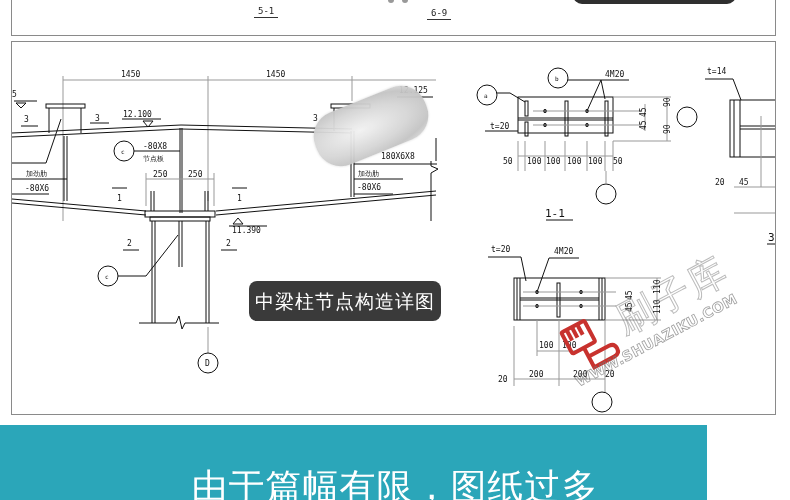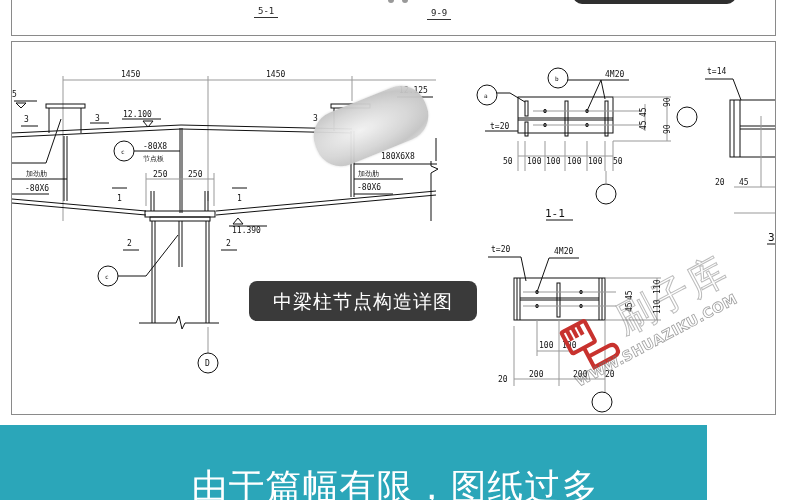--- a/index.html
+++ b/index.html
@@ -3,34 +3,34 @@
 <meta charset="utf-8">
 <style>
   html, body { margin:0; padding:0; }
   body { width:790px; height:500px; overflow:hidden; background:#ffffff; position:relative; font-family:"DejaVu Sans", sans-serif; }
   .panel { position:absolute; background:#fff; border:1px solid #8a8a8a; box-sizing:border-box; }
   #panel-top { left:11px; top:-10px; width:765px; height:46px; }
   #panel-main { left:11px; top:41px; width:765px; height:374px; overflow:hidden; }
   .sec-label { position:absolute; font-family:"DejaVu Sans Mono", monospace; font-size:9px; color:#222; border-bottom:1px solid #333; padding:0 4px 1px 4px; line-height:10px; }
   .top-pill { position:absolute; left:573px; top:-14px; width:163px; height:18px; background:#2f2f2f; border-radius:9px; }
   svg text { font-family:"DejaVu Sans Mono", monospace; fill:#111; }
-  .caption-pill { position:absolute; left:249px; top:281px; width:228px; height:40px; background:#3a3a3a; border-radius:8px; color:#fff; font-family:"DejaVu Sans", sans-serif; font-size:19px; line-height:40px; text-align:center; letter-spacing:1px; }
+  .caption-pill { position:absolute; left:249px; top:281px; width:192px; height:40px; background:#3a3a3a; border-radius:8px; color:#fff; font-family:"DejaVu Sans", sans-serif; font-size:19px; line-height:40px; text-align:center; letter-spacing:1px; }
   .footer { position:absolute; left:0; top:425px; width:707px; height:75px; background:#2ba6b9; }
   .footer-text { position:absolute; left:0; top:40px; width:790px; text-align:center; color:#ffffff; font-family:"DejaVu Sans", sans-serif; font-size:36px; font-weight:300; line-height:44px; letter-spacing:1px; }
   .gem { position:absolute; left:312px; top:98px; width:118px; height:56px; border-radius:26px; transform:rotate(-22deg); background:radial-gradient(ellipse at 40% 50%, #f2f2f2 0%, #d9d9d9 45%, #c4c4c4 75%, #e8e8e8 100%); box-shadow:0 0 3px rgba(0,0,0,0.15); opacity:0.95; }
   .watermark { position:absolute; left:560px; top:262px; width:220px; height:140px; pointer-events:none; }
   .wm-text-cn { position:absolute; left:52px; top:8px; font-size:38px; color:rgba(150,150,150,0.55); transform:rotate(-28deg); font-family:"DejaVu Sans", sans-serif; letter-spacing:2px; -webkit-text-stroke:1px rgba(120,120,120,0.5); color:transparent; }
   .wm-text-en { position:absolute; left:6px; top:70px; font-size:14px; color:transparent; -webkit-text-stroke:0.8px rgba(120,120,120,0.7); transform:rotate(-28deg); font-family:"DejaVu Sans", sans-serif; letter-spacing:0.5px; font-weight:bold; }
 </style>
 </head>
 <body>
 
 <div class="panel" id="panel-top">
   <div class="sec-label" style="left:242px; top:15px;">5-1</div>
-  <div class="sec-label" style="left:415px; top:17px;">9-9</div>
+  <div class="sec-label" style="left:415px; top:17px;">6-9</div>
   <div style="position:absolute;left:376px;top:8px;width:30px;height:4px;">
     <span style="position:absolute;left:0;top:0;width:6px;height:4px;border-radius:0 0 3px 3px;background:#999;"></span>
     <span style="position:absolute;left:14px;top:0;width:6px;height:4px;border-radius:0 0 3px 3px;background:#999;"></span>
   </div>
 </div>
 <div class="top-pill"></div>
 
 <div class="panel" id="panel-main">
   <svg width="765" height="374" viewBox="11 41 765 374" style="position:absolute;left:0;top:0;">
     <g stroke="#111" stroke-width="1" fill="none">

